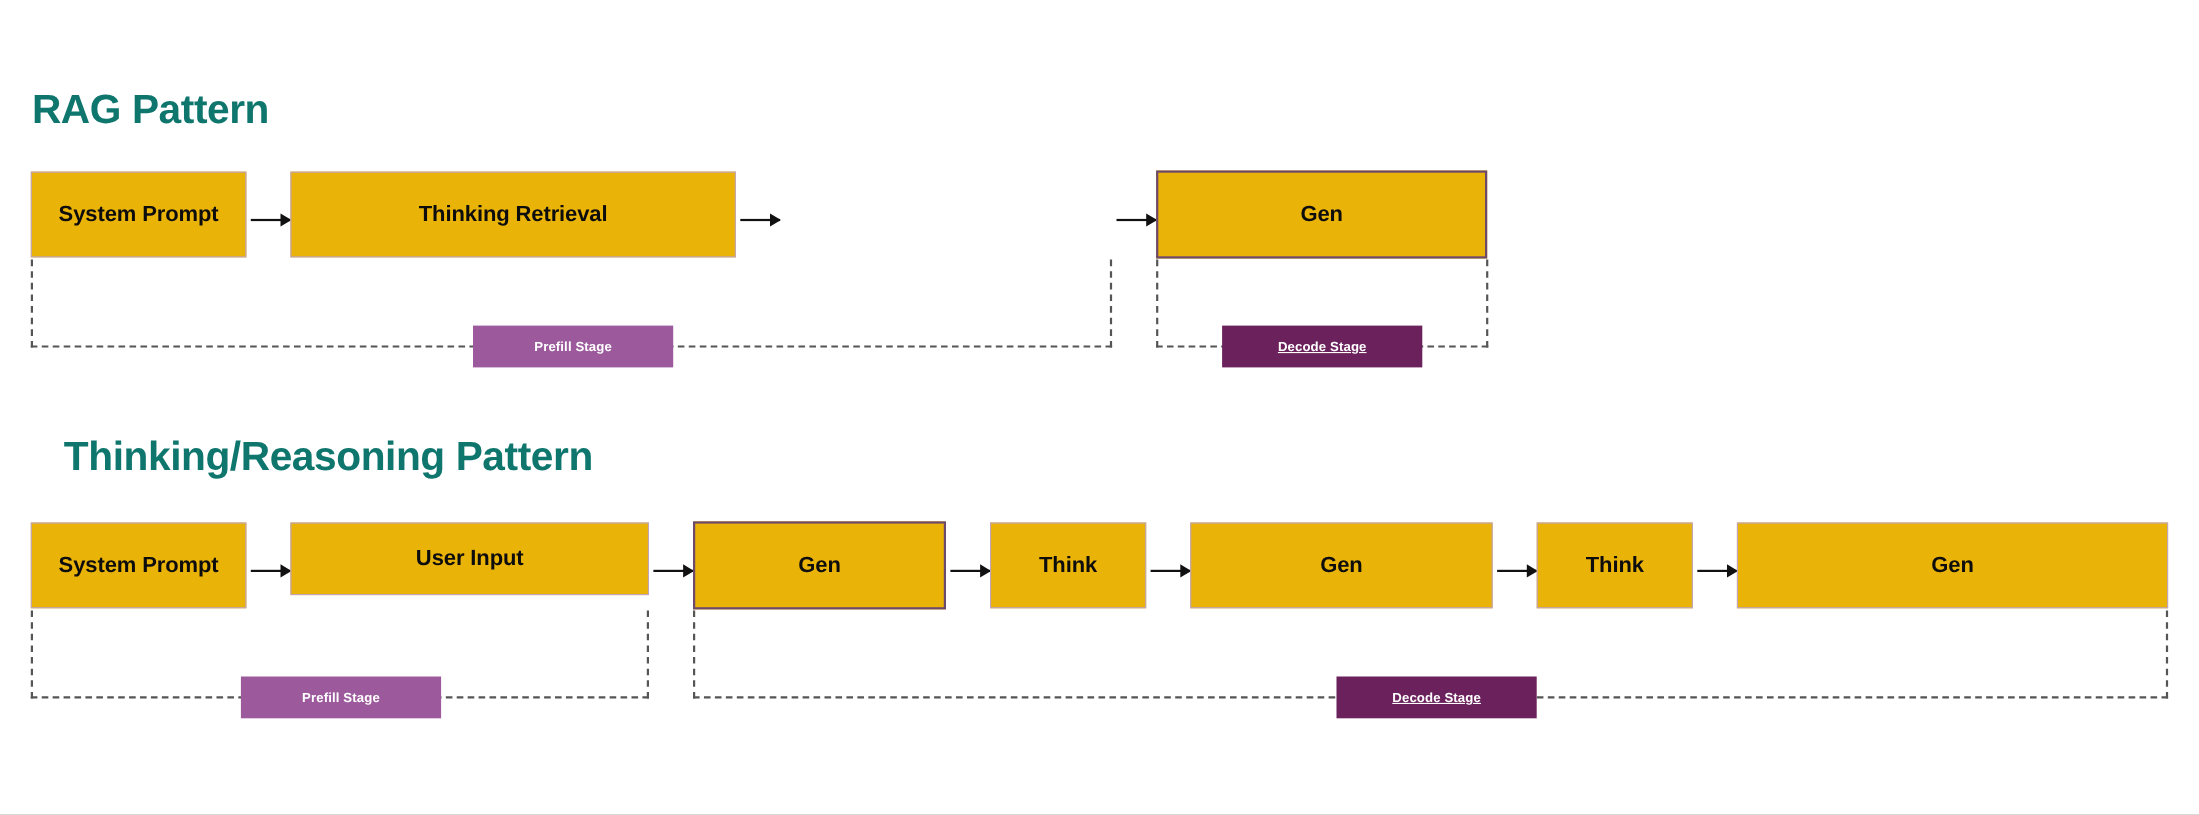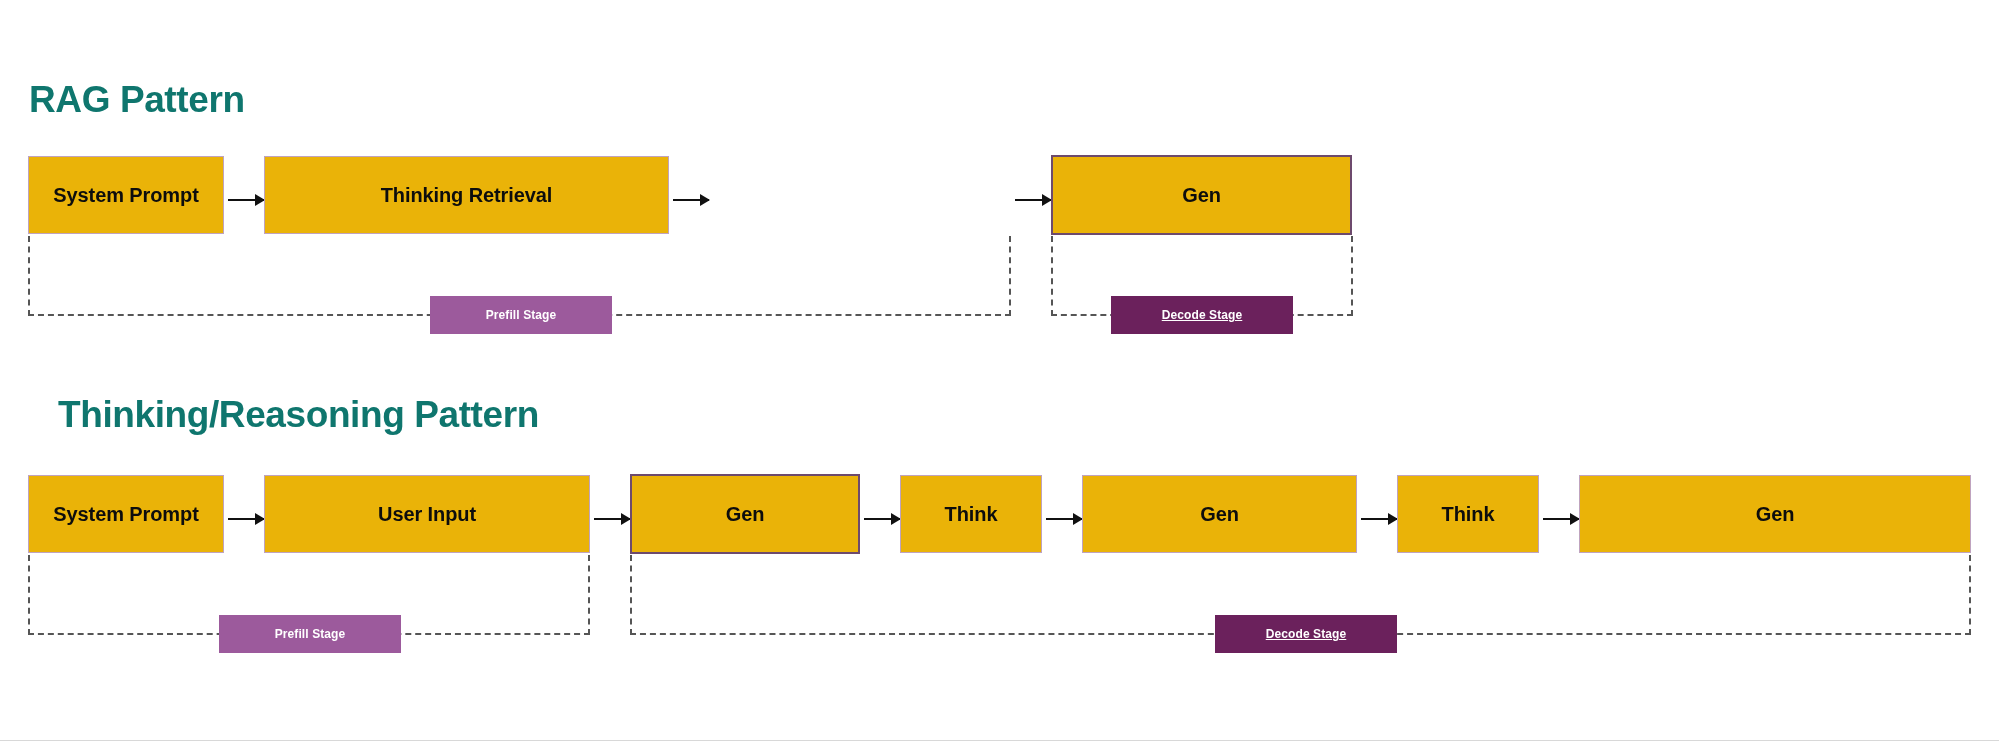--- a/index.html
+++ b/index.html
@@ -136,21 +136,21 @@
     <span>Decode Stage</span>
   </div>
 
   <div class="section-title" id="title-thinking">Thinking/Reasoning  Pattern</div>
 
   <div class="node" style="left:28px;  top:475px; width:196px; height:78px;">
     <span class="node-label">System Prompt</span>
   </div>
   <div class="arrow" style="left:228px; top:518px; width:36px;"></div>
 
-  <div class="node" style="left:264px; top:475px; width:326px; height:78px;">
+  <div class="node" style="left:264px; top:475px; width:326px; height:66px;">
     <span class="node-label">User Input</span>
   </div>
   <div class="arrow" style="left:594px; top:518px; width:36px;"></div>
 
   <div class="node accent" style="left:630px; top:474px; width:230px; height:80px;">
     <span class="node-label">Gen</span>
   </div>
   <div class="arrow" style="left:864px; top:518px; width:36px;"></div>
 
   <div class="node" style="left:900px; top:475px; width:142px; height:78px;">

